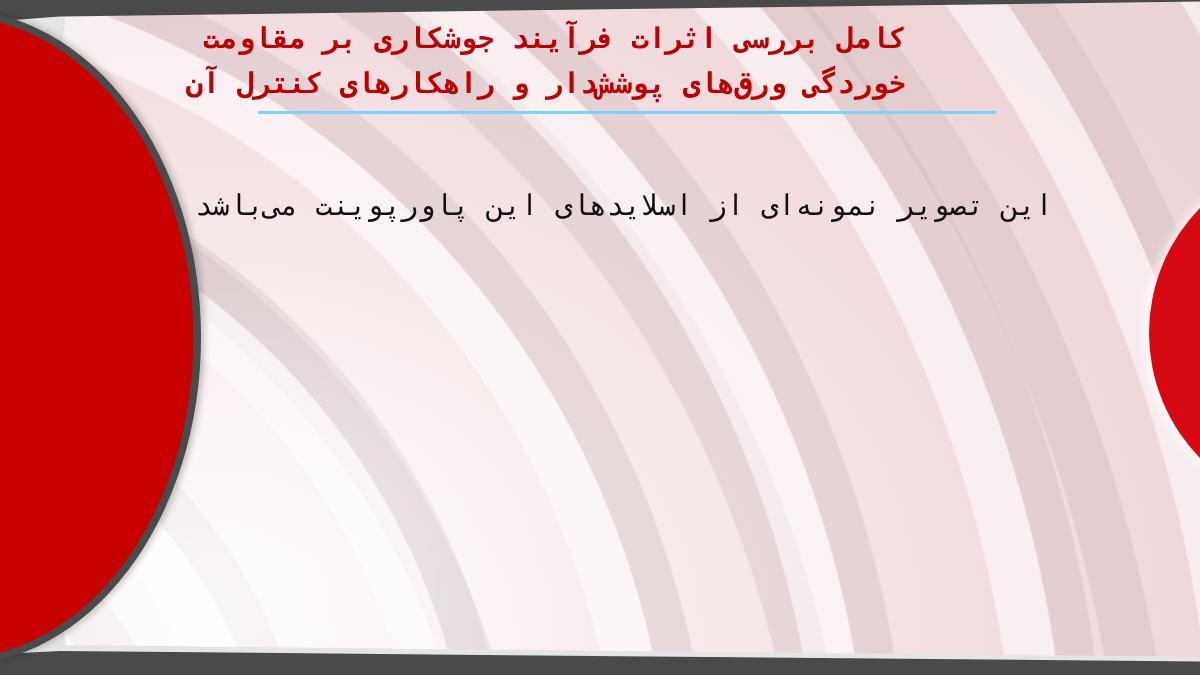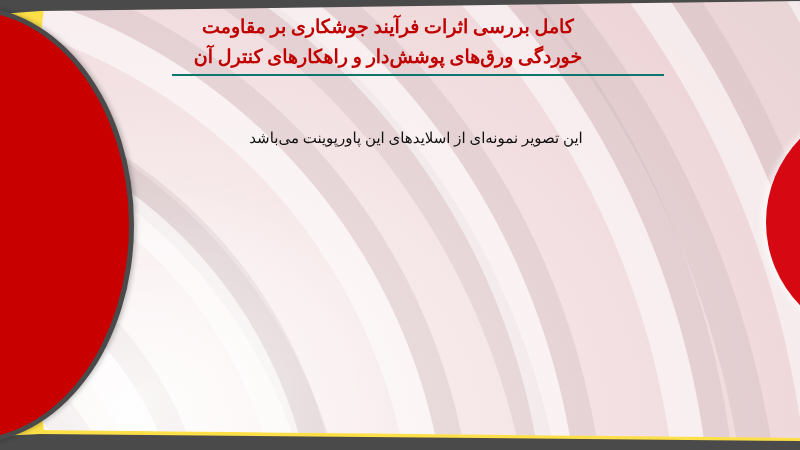--- a/index.html
+++ b/index.html
@@ -6,22 +6,22 @@
     margin: 0;
     padding: 0;
     background: #303030;
   }
 
   #slide {
     position: relative;
     width: 800px;
     height: 450px;
     overflow: hidden;
-    background: #fde047;
-    font-family: Liberation Serif, serif;
+    background: #e5e5e5;
+    font-family: Liberation Mono, monospace;
   }
 
   
   .bg-plate {
     position: absolute;
     left: 0;
     top: 0;
     width: 800px;
     height: 450px;
     background:
@@ -123,38 +123,38 @@
   .title-line {
     color: #c00000;
     font-size: 19px;
     font-weight: bold;
     line-height: 30px;
     white-space: nowrap;
     letter-spacing: 0px;
   }
   .title-line.underlined {
     display: block;
-    border-bottom: 2px solid #0f766e;
+    border-bottom: 2px solid #7dd3fc;
     padding-bottom: 2px;
     margin-right: -60px;
     padding-right: 60px;
   }
 
   
   .body-block {
     position: absolute;
     right: 34px;
     top: 122px;
     width: 700px;
     direction: rtl;
     text-align: center;
   }
   .body-line {
     color: #101010;
-    font-size: 15px;
+    font-size: 19px;
     line-height: 33px;
     white-space: nowrap;
     font-weight: normal;
   }
   .body-line.l1 { padding-right: 0px; }
   .body-line.l2 { padding-right: 0px; }
   .body-line.l3 { padding-right: 0px; }
 </style>
 </head>
 <body>

